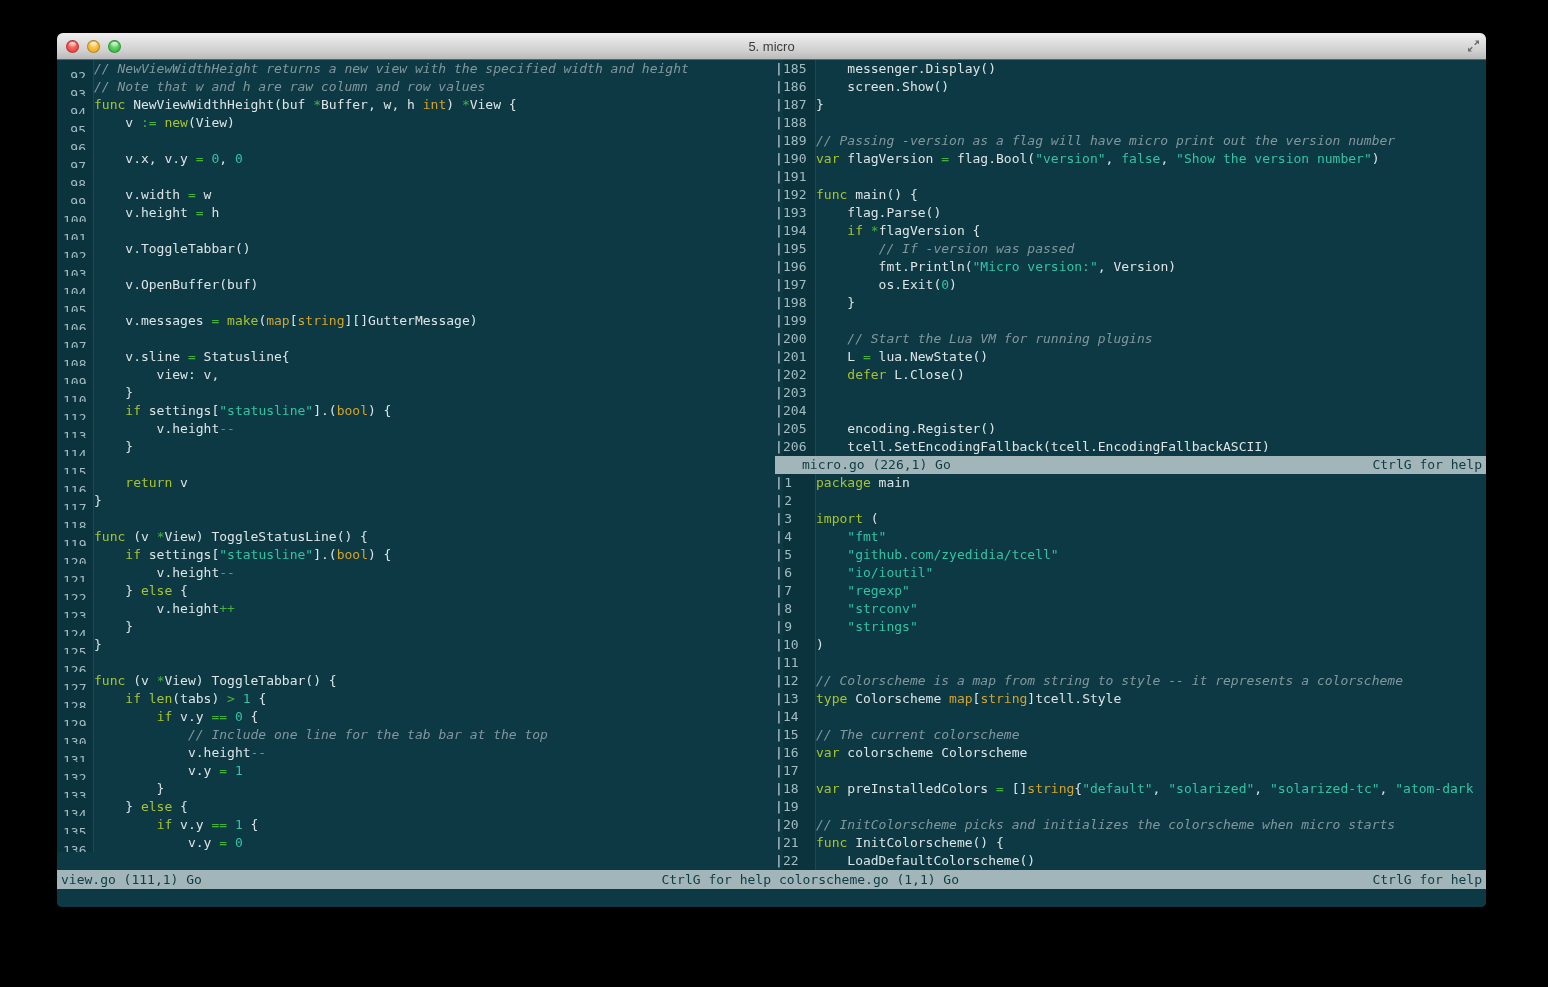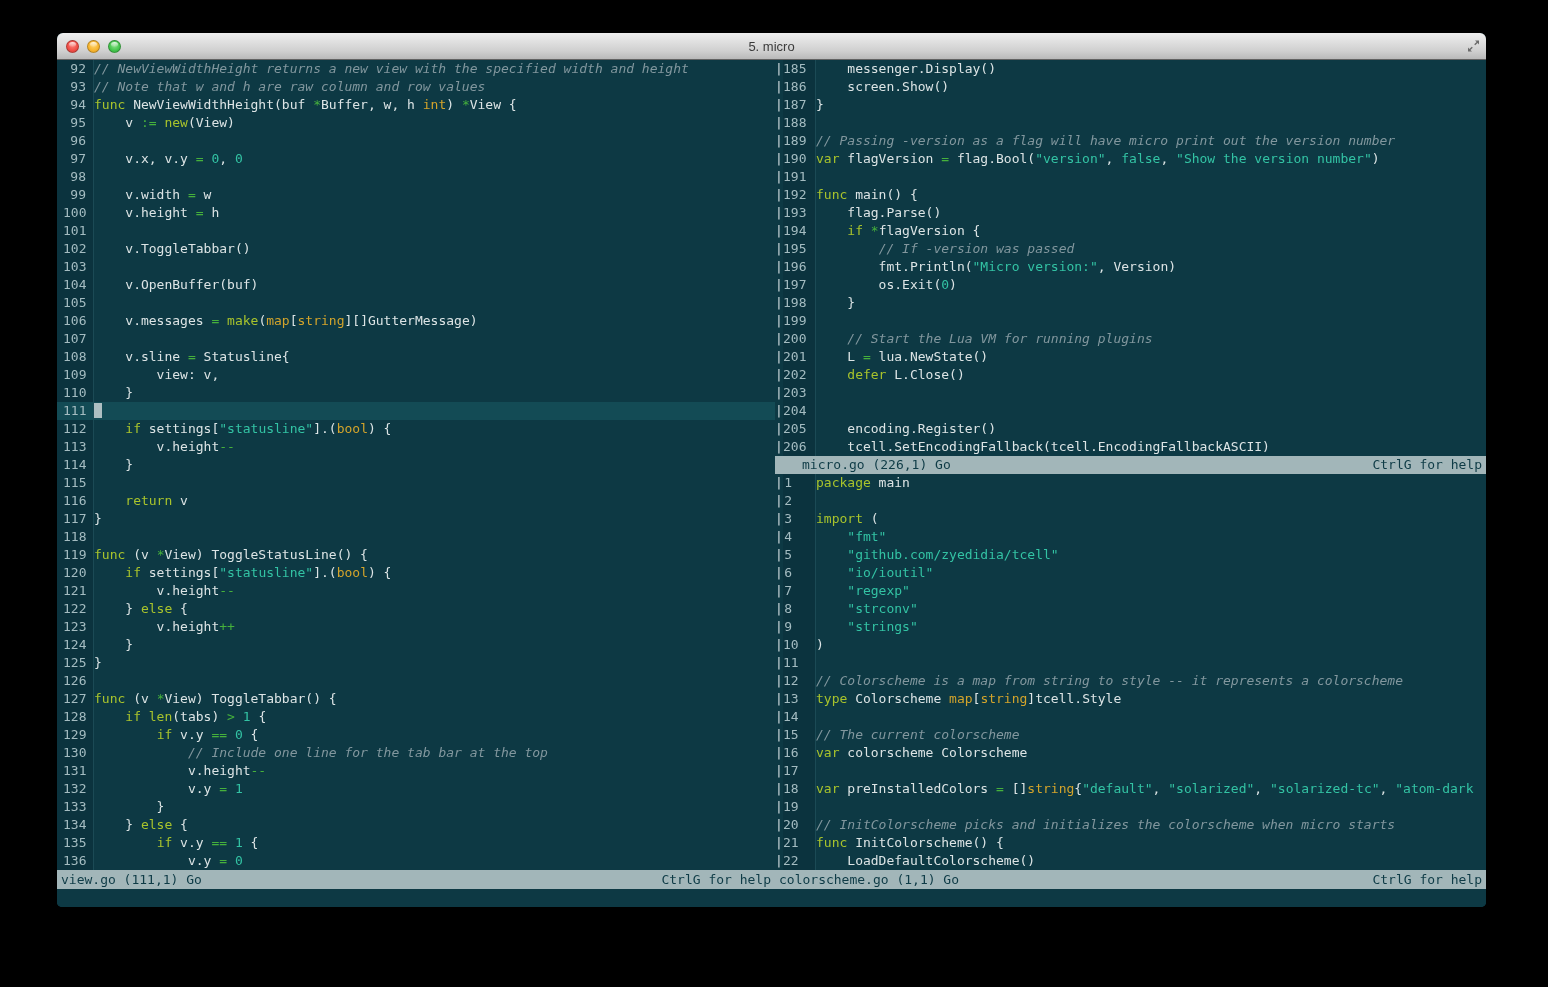--- a/index.html
+++ b/index.html
@@ -32,21 +32,21 @@
   .code{overflow:hidden;}
   .code.left{height:810px;}
   .code.tr{height:396px;}
   .code.br{height:396px;}
 
   .row{display:flex;height:18px;white-space:pre;overflow:hidden;}
   .row.cur{background:var(--cl);}
   .dv{flex:none;width:8px;color:var(--dvc);}
   .ln{flex:none;box-sizing:border-box;text-align:right;color:var(--ln);background:var(--gbg);
     border-right:1px solid var(--gbr);}
-  .left .ln{width:37px;padding:0 7px 0 6px;}
+  .left .ln{width:37px;padding:8px 7px 0 6px;}
   .rp .ln{width:33px;padding:0 23px 0 0;}
   .row.cur .ln{background:var(--cl);}
   .codetext{flex:1;min-width:0;overflow:hidden;white-space:pre;}
   .cursor{display:inline-block;width:8px;height:15px;margin-top:1px;vertical-align:top;background:var(--cur);}
 
   .cm{color:var(--cm);font-style:italic;}
   .kw{color:var(--kw);}
   .ty{color:var(--ty);}
   .st{color:var(--st);}
   .nm{color:var(--nm);}
@@ -92,21 +92,20 @@
             <div class="row"><span class="ln">101</span><span class="codetext"></span></div>
             <div class="row"><span class="ln">102</span><span class="codetext"><span class="tx">    v.ToggleTabbar()</span></span></div>
             <div class="row"><span class="ln">103</span><span class="codetext"></span></div>
             <div class="row"><span class="ln">104</span><span class="codetext"><span class="tx">    v.OpenBuffer(buf)</span></span></div>
             <div class="row"><span class="ln">105</span><span class="codetext"></span></div>
             <div class="row"><span class="ln">106</span><span class="codetext"><span class="tx">    v.messages </span><span class="op">=</span><span class="tx"> </span><span class="kw">make</span><span class="tx">(</span><span class="ty">map</span><span class="tx">[</span><span class="ty">string</span><span class="tx">][]GutterMessage)</span></span></div>
             <div class="row"><span class="ln">107</span><span class="codetext"></span></div>
             <div class="row"><span class="ln">108</span><span class="codetext"><span class="tx">    v.sline </span><span class="op">=</span><span class="tx"> Statusline{</span></span></div>
             <div class="row"><span class="ln">109</span><span class="codetext"><span class="tx">        view: v,</span></span></div>
             <div class="row"><span class="ln">110</span><span class="codetext"><span class="tx">    }</span></span></div>
-            <div class="row cur"><span class="ln">111</span><span class="codetext"><span class="cursor"></span></span></div>
             <div class="row"><span class="ln">112</span><span class="codetext"><span class="tx">    </span><span class="kw">if</span><span class="tx"> settings[</span><span class="st">"statusline"</span><span class="tx">].(</span><span class="ty">bool</span><span class="tx">) {</span></span></div>
             <div class="row"><span class="ln">113</span><span class="codetext"><span class="tx">        v.height</span><span class="op">--</span></span></div>
             <div class="row"><span class="ln">114</span><span class="codetext"><span class="tx">    }</span></span></div>
             <div class="row"><span class="ln">115</span><span class="codetext"></span></div>
             <div class="row"><span class="ln">116</span><span class="codetext"><span class="tx">    </span><span class="kw">return</span><span class="tx"> v</span></span></div>
             <div class="row"><span class="ln">117</span><span class="codetext"><span class="tx">}</span></span></div>
             <div class="row"><span class="ln">118</span><span class="codetext"></span></div>
             <div class="row"><span class="ln">119</span><span class="codetext"><span class="kw">func</span><span class="tx"> (v </span><span class="op">*</span><span class="tx">View) ToggleStatusLine() {</span></span></div>
             <div class="row"><span class="ln">120</span><span class="codetext"><span class="tx">    </span><span class="kw">if</span><span class="tx"> settings[</span><span class="st">"statusline"</span><span class="tx">].(</span><span class="ty">bool</span><span class="tx">) {</span></span></div>
             <div class="row"><span class="ln">121</span><span class="codetext"><span class="tx">        v.height</span><span class="op">--</span></span></div>

